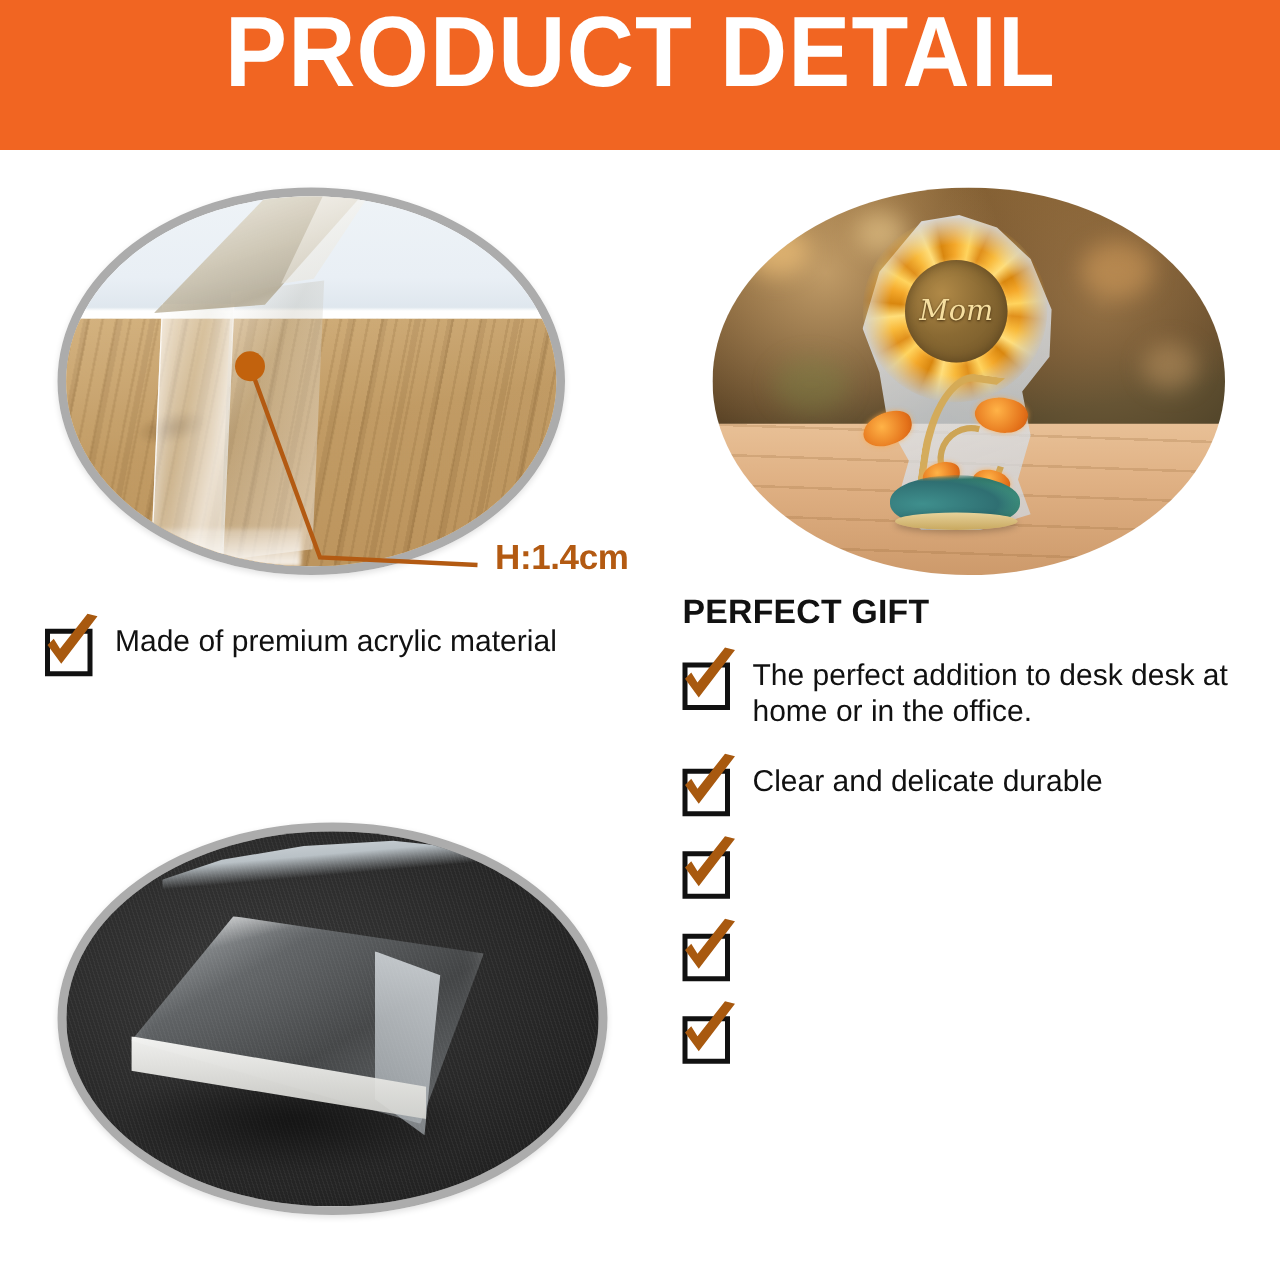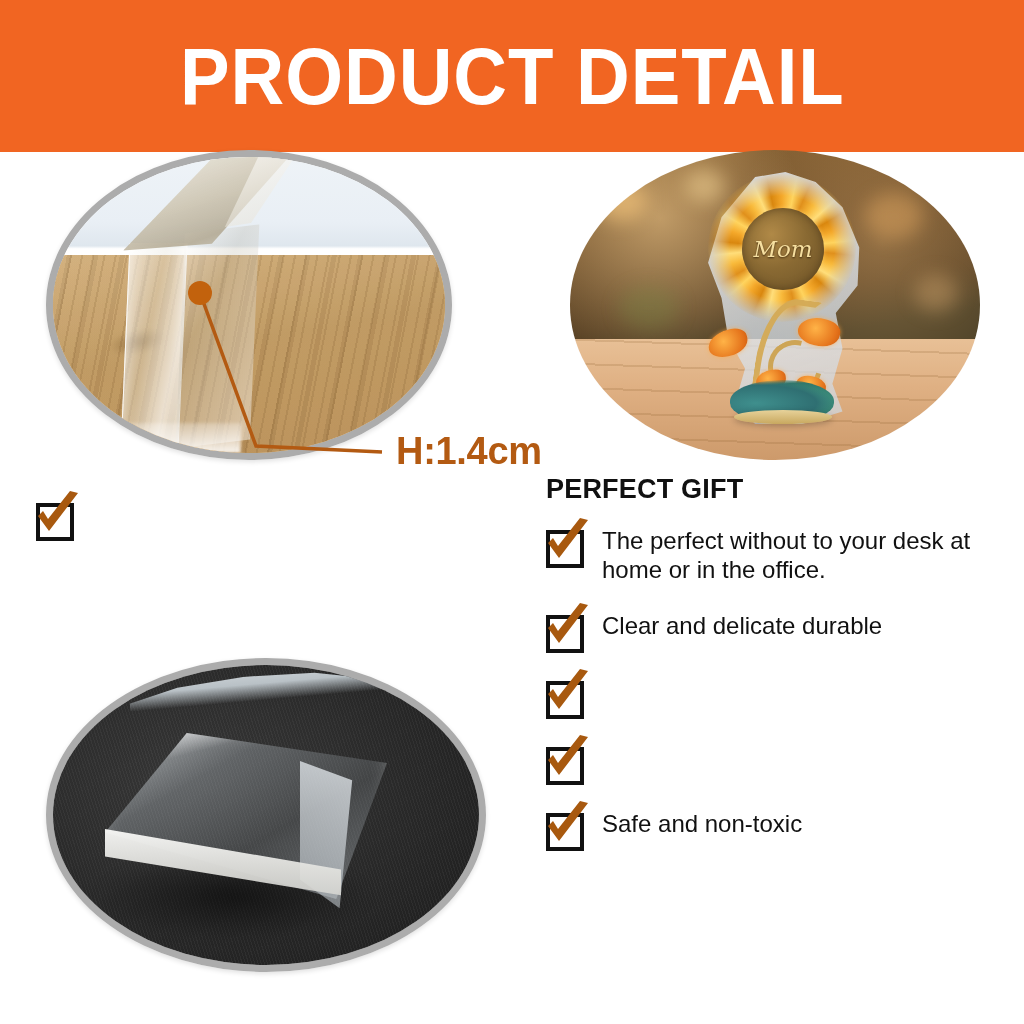--- a/index.html
+++ b/index.html
@@ -16,24 +16,24 @@
     font-family: "Liberation Sans", sans-serif;
     -webkit-font-smoothing: antialiased;
   }
 
   
   .banner {
     position: absolute;
     left: 0;
     top: 0;
     width: 1024px;
-    height: 152px;
+    height: 120px;
     background: #F16522;
     display: flex;
-    align-items: center;
+    align-items: flex-start;
     justify-content: center;
   }
   .banner-title {
     color: #ffffff;
     font-family: "Liberation Sans Narrow", "Liberation Sans", sans-serif;
     font-weight: 700;
     font-size: 80px;
     line-height: 80px;
     letter-spacing: 1px;
     transform: scaleX(0.93);
@@ -162,21 +162,21 @@
     left: -5%; right: -5%;
     top: 61%; bottom: 0;
     background:
       repeating-linear-gradient(2deg,
         rgba(140,95,45,0.20) 0px, rgba(140,95,45,0.20) 2px,
         rgba(232,190,140,0.0) 2px, rgba(232,190,140,0.0) 24px),
       linear-gradient(180deg, #e8c096 0%, #dfb083 40%, #cd9a6b 100%);
   }
   .flower-stand {
     position: absolute;
-    left: 124px; top: 22px;
+    left: 106px; top: 22px;
     width: 175px; height: 252px;
   }
   .fs-acrylic-silhouette {
     position: absolute;
     left: 4px; top: 0;
     width: 168px; height: 252px;
     background: linear-gradient(160deg, rgba(235,240,245,0.82), rgba(205,215,226,0.72));
     clip-path: polygon(34% 2%, 52% 0%, 70% 4%, 86% 14%, 96% 30%, 95% 45%, 82% 56%,
                        86% 70%, 80% 84%, 86% 95%, 62% 100%, 34% 100%, 22% 92%,
                        28% 78%, 18% 66%, 14% 50%, 6% 36%, 14% 18%);
@@ -335,21 +335,21 @@
     width: 1024px; height: 1024px;
     pointer-events: none;
   }
   .callout-label {
     position: absolute;
     left: 396px;
     top: 430px;
     color: #B35A12;
     font-family: "Liberation Sans", sans-serif;
     font-weight: 700;
-    font-size: 38px;
+    font-size: 28px;
     letter-spacing: -0.3px;
     white-space: nowrap;
   }
 
   
   .section {
     position: absolute;
   }
   #section-acrylic-material { left: 36px; top: 494px; width: 480px; }
   #section-perfect-gift     { left: 546px; top: 474px; width: 460px; }
@@ -476,36 +476,37 @@
 
 <div class="section" id="section-acrylic-material">
   <ul class="feature-list">
     <li class="feature-item">
       <span class="checkbox-icon">
         <span class="box"></span>
         <svg viewBox="0 0 48 48" xmlns="http://www.w3.org/2000/svg" aria-hidden="true">
           <path d="M4,25 L15,40 L44,2 L36,0 L14,28 L9,20 Z" fill="#A8590F"></path>
         </svg>
       </span>
+      <span class="feature-text">Made of premium acrylic material</span>
     </li>
   </ul>
 </div>
 
 <div class="section" id="section-perfect-gift">
   <h2 class="section-heading">PERFECT GIFT</h2>
   <ul class="feature-list">
 
     <li class="feature-item">
       <span class="checkbox-icon">
         <span class="box"></span>
         <svg viewBox="0 0 48 48" xmlns="http://www.w3.org/2000/svg" aria-hidden="true">
           <path d="M4,25 L15,40 L44,2 L36,0 L14,28 L9,20 Z" fill="#A8590F"></path>
         </svg>
       </span>
-      <span class="feature-text">The perfect without to your desk at home or in the office.</span>
+      <span class="feature-text">The perfect addition to desk desk at home or in the office.</span>
     </li>
 
     <li class="feature-item">
       <span class="checkbox-icon">
         <span class="box"></span>
         <svg viewBox="0 0 48 48" xmlns="http://www.w3.org/2000/svg" aria-hidden="true">
           <path d="M4,25 L15,40 L44,2 L36,0 L14,28 L9,20 Z" fill="#A8590F"></path>
         </svg>
       </span>
       <span class="feature-text">Clear and delicate durable</span>
@@ -529,17 +530,16 @@
       </span>
     </li>
 
     <li class="feature-item">
       <span class="checkbox-icon">
         <span class="box"></span>
         <svg viewBox="0 0 48 48" xmlns="http://www.w3.org/2000/svg" aria-hidden="true">
           <path d="M4,25 L15,40 L44,2 L36,0 L14,28 L9,20 Z" fill="#A8590F"></path>
         </svg>
       </span>
-      <span class="feature-text">Safe and non-toxic</span>
     </li>
 
   </ul>
 </div>
 
 </body></html>

